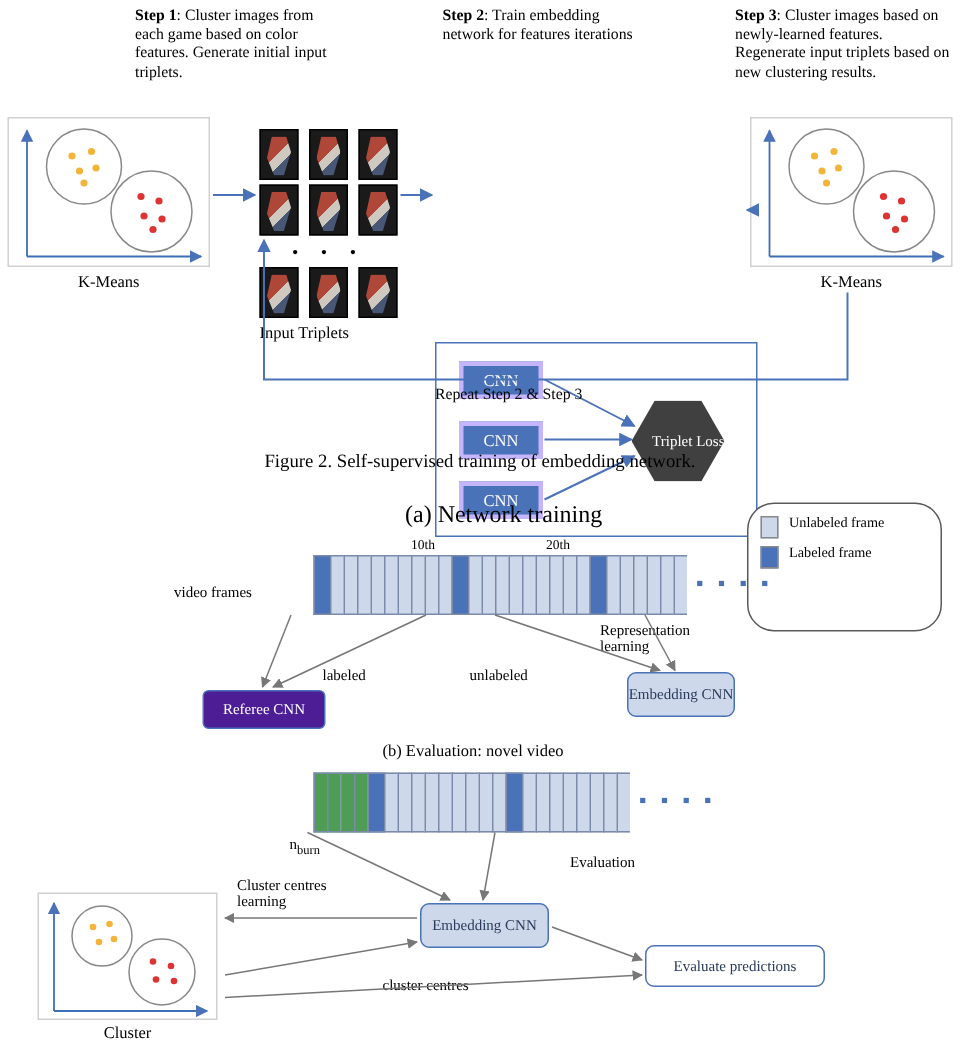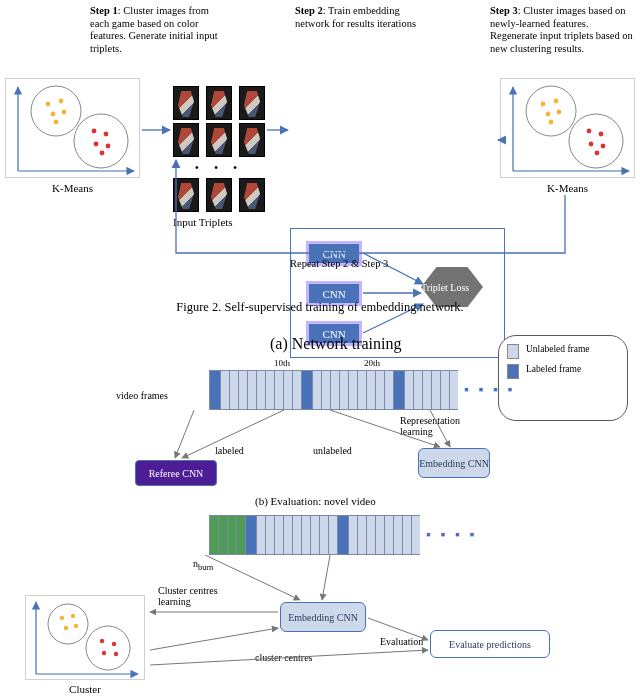--- a/index.html
+++ b/index.html
@@ -52,23 +52,23 @@
     background:#fff;
     position: relative;
   }
   .cnn {
     position:absolute; width:56px; height:25px;
     background:#4a72b8; color:#fff;
     font-size:11px; display:flex; align-items:center; justify-content:center;
     border:3px solid #c4b5fd;
   }
   .triplet-loss {
-    position:absolute; width:62px; height:40px;
-    background:#737373; color:#fff; font-size:10px;
-    display:flex; align-items:center; justify-content:flex-start; text-align:center;
+    position:absolute; width:62px; height:54px;
+    background:#404040; color:#fff; font-size:10px;
+    display:flex; align-items:center; justify-content:flex-end; text-align:center;
     clip-path: polygon(25% 0,75% 0,100% 50%,75% 100%,25% 100%,0 50%);
   }
   .arrow-line { stroke:#4a72b8; stroke-width:1.3; fill:none; marker-end:url(#ah-blue); }
   .feedback-text { font-size:10.5px; width:160px; line-height:1.2; }
   .fig-caption { font-size:12.5px; text-align:center; width:100%; }
 
   
   .legend-box {
     border:1px solid #5a5a5a; border-radius:18px;
     width:130px; height:86px;
@@ -116,21 +116,21 @@
   </defs>
 </svg>
 
 
 
 
 <div class="abs step-text" style="left:90px; top:5px; width:140px;">
   <span class="step-title">Step 1</span><span>: Cluster images from each game based on color features. Generate initial input triplets.</span>
 </div>
 <div class="abs step-text" style="left:295px; top:5px; width:140px;">
-  <span class="step-title">Step 2</span><span>: Train embedding network for results iterations</span>
+  <span class="step-title">Step 2</span><span>: Train embedding network for features iterations</span>
 </div>
 <div class="abs step-text" style="left:490px; top:5px; width:145px;">
   <span class="step-title">Step 3</span><span>: Cluster images based on newly-learned features. Regenerate input triplets based on new clustering results.</span>
 </div>
 
 
 <div class="abs" style="left:5px; top:78px;">
   <div class="kmeans-plot">
     <svg width="135" height="100">
       <line x1="12" y1="92" x2="12" y2="8" class="axis-arrow" marker-end="url(#ah-blue)"></line>
@@ -411,21 +411,21 @@
   <span>Embedding CNN</span>
 </div>
 
 
 <div class="abs round-box" style="left:430px; top:630px; width:120px; height:28px; background:#fff;">
   <span>Evaluate predictions</span>
 </div>
 
 
 <div class="abs small-label" style="left:158px; top:585px; width:80px; line-height:1.1;">Cluster centres learning</div>
-<div class="abs small-label" style="left:380px; top:636px;">Evaluation</div>
+<div class="abs small-label" style="left:380px; top:570px;">Evaluation</div>
 <div class="abs small-label" style="left:255px; top:652px;">cluster centres</div>
 
 <svg class="conn" width="640" height="700">
 
   <line x1="205" y1="555" x2="300" y2="600" stroke="#777" stroke-width="1" marker-end="url(#ah-grey)"></line>
 
   <line x1="330" y1="555" x2="322" y2="600" stroke="#777" stroke-width="1" marker-end="url(#ah-grey)"></line>
 
   <line x1="278" y1="612" x2="150" y2="612" stroke="#777" stroke-width="1" marker-end="url(#ah-grey)"></line>
   <line x1="150" y1="650" x2="278" y2="628" stroke="#777" stroke-width="1" marker-end="url(#ah-grey)"></line>

